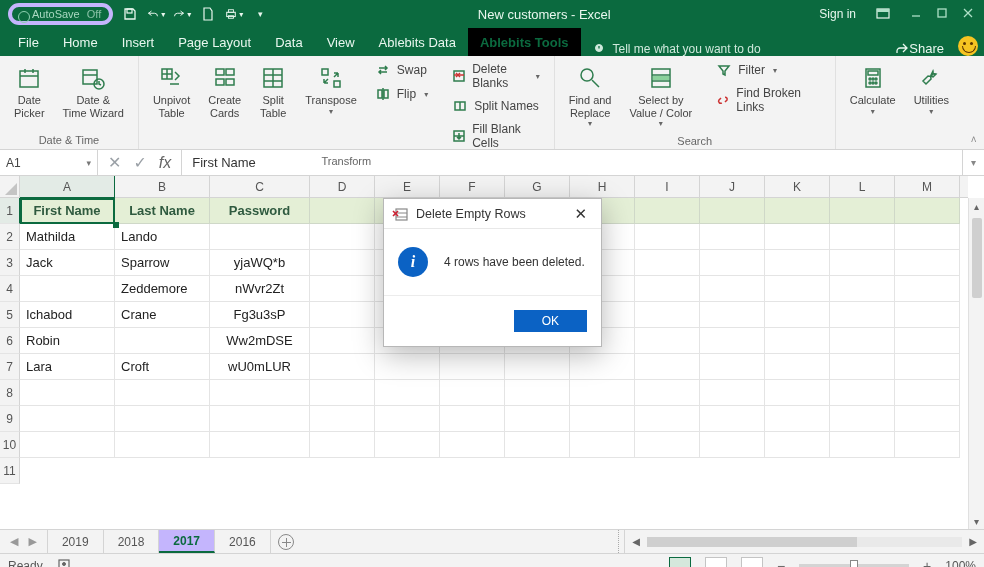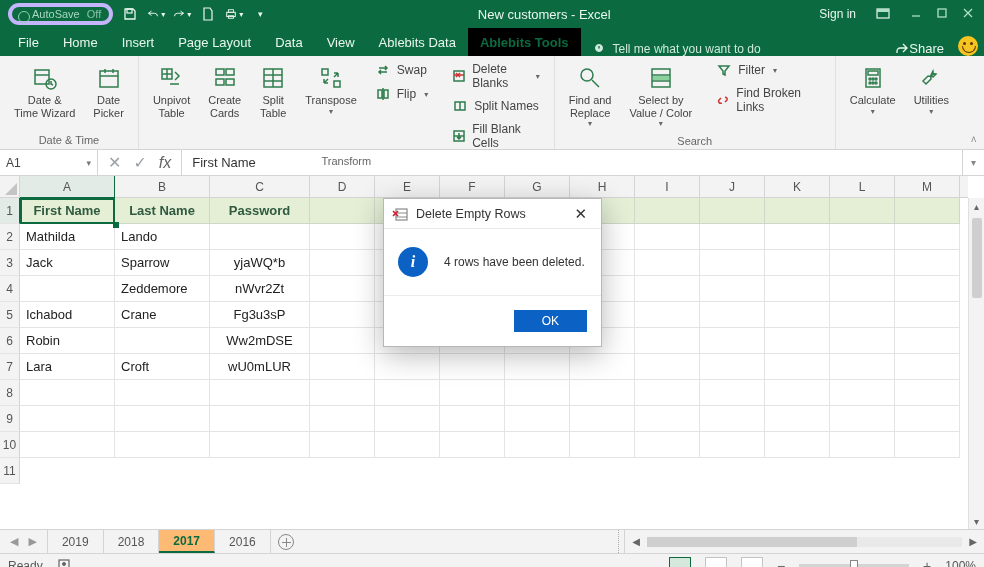--- a/index.html
+++ b/index.html
@@ -74,21 +74,21 @@
   .handle{position:absolute;left:93px;top:24px;width:6px;height:6px;background:#0b6a3f;}
   .vscroll{position:absolute;right:0;top:22px;bottom:0;width:16px;background:#f3f3f3;border-left:1px solid #e0e0e0;display:flex;flex-direction:column;align-items:center;}
   .vscroll .arr{height:16px;font-size:10px;color:#666;display:flex;align-items:center;justify-content:center;width:100%;}
   .vscroll .thumb{width:10px;flex:0 0 80px;background:#cfcfcf;margin-top:4px;border-radius:2px;}
 
   
   .sheetrow{height:24px;border-top:1px solid #d4d4d4;display:flex;align-items:stretch;background:#f3f3f3;}
   .sheetnav{display:flex;align-items:center;gap:10px;padding:0 10px;color:#999;font-size:11px;}
   .sheettab{padding:0 14px;border-right:1px solid #d4d4d4;font-size:12px;color:#555;display:flex;align-items:center;cursor:pointer;}
   .sheettab.first{border-left:1px solid #d4d4d4;}
-  .sheettab.active{background:#fdba74;border-bottom:2px solid #0b6a3f;color:#0b6a3f;font-weight:600;}
+  .sheettab.active{background:#c4b5fd;border-bottom:2px solid #0b6a3f;color:#0b6a3f;font-weight:600;}
   .plus{width:30px;display:flex;align-items:center;justify-content:center;}
   .plus .circ{width:16px;height:16px;border:1.3px solid #888;border-radius:50%;position:relative;}
   .plus .circ::before,.plus .circ::after{content:"";position:absolute;background:#888;}
   .plus .circ::before{left:3px;top:7px;width:9px;height:1.3px;}
   .plus .circ::after{left:7px;top:3px;width:1.3px;height:9px;}
   .sheetrow .gap{flex:1;}
   .hscroll{width:360px;display:flex;align-items:center;border-left:1px solid #d4d4d4;padding:0 4px;gap:4px;}
   .hscroll .arr{font-size:10px;color:#666;width:14px;text-align:center;}
   .hscroll .track{flex:1;height:10px;background:#e9e9e9;position:relative;}
   .hscroll .thumb{position:absolute;left:0;top:0;height:10px;width:210px;background:#cfcfcf;}
@@ -204,41 +204,41 @@
     <span>Share</span>
   </div>
   <div class="smiley"></div>
 </div>
 
 <div class="ribbon">
   <div class="group">
     <div class="body">
       <div class="bigbtn">
         <span class="ic">
+            <svg width="24" height="24" viewBox="0 0 24 24">
+              <rect x="3" y="5" width="18" height="16"></rect>
+              <line x1="3" y1="10" x2="21" y2="10"></line>
+              <line x1="8" y1="3" x2="8" y2="7"></line>
+              <line x1="16" y1="3" x2="16" y2="7"></line>
+            </svg>
+          </span>
+        <span class="cap" style="white-space:pre;">Date
+Picker</span>
+      </div>
+      <div class="bigbtn">
+        <span class="ic">
             <svg width="26" height="26" viewBox="0 0 26 26">
               <rect x="3" y="5" width="14" height="14"></rect>
               <line x1="3" y1="10" x2="17" y2="10"></line>
               <circle cx="19" cy="19" r="5"></circle>
               <path d="M19 16v3l2 1"></path>
             </svg>
           </span>
         <span class="cap" style="white-space:pre;">Date &amp;
 Time Wizard</span>
-      </div>
-      <div class="bigbtn">
-        <span class="ic">
-            <svg width="24" height="24" viewBox="0 0 24 24">
-              <rect x="3" y="5" width="18" height="16"></rect>
-              <line x1="3" y1="10" x2="21" y2="10"></line>
-              <line x1="8" y1="3" x2="8" y2="7"></line>
-              <line x1="16" y1="3" x2="16" y2="7"></line>
-            </svg>
-          </span>
-        <span class="cap" style="white-space:pre;">Date
-Picker</span>
       </div>
     </div>
     <div class="label">Date &amp; Time</div>
   </div>
 
   <div class="group">
     <div class="body">
       <div class="bigbtn">
         <span class="ic">
             <svg width="26" height="26" viewBox="0 0 26 26">

